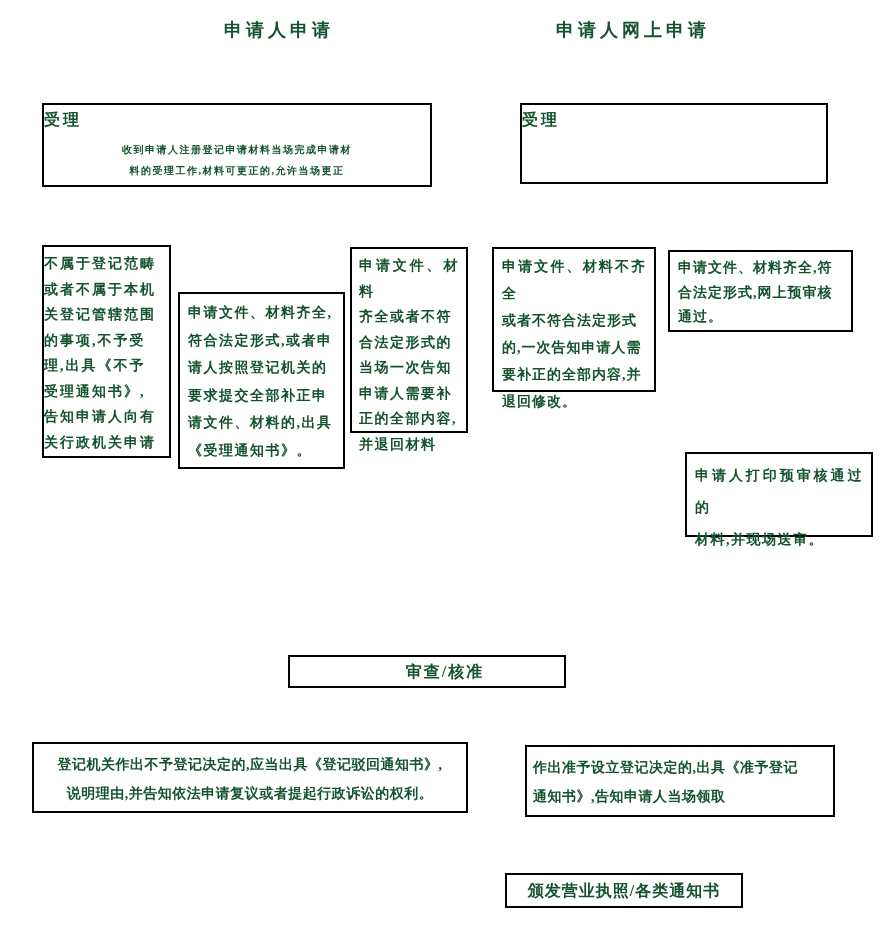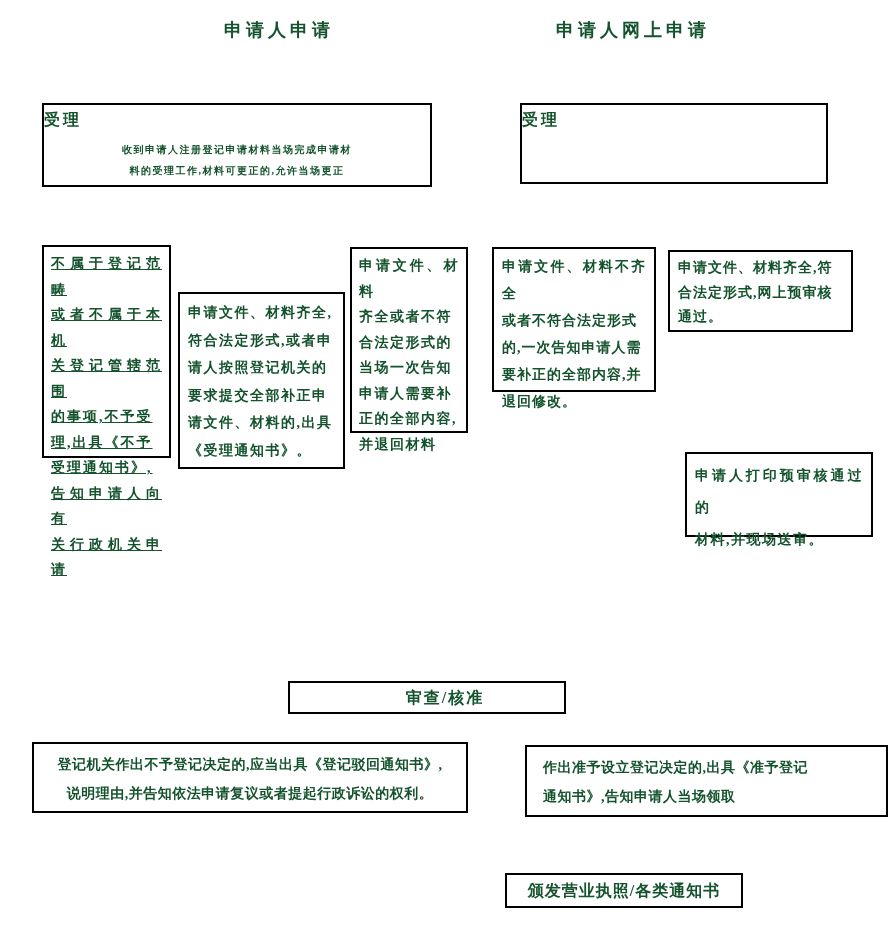--- a/index.html
+++ b/index.html
@@ -51,21 +51,21 @@
     margin-top: 8px;
   }
 
   
   .para {
     font-size: 14px;
     text-align: justify;
   }
   .box-not-in-scope {
     left: 42px; top: 245px; width: 129px; height: 213px;
-    padding: 4px 7px; line-height: 25.5px; letter-spacing: 2px; text-decoration: underline;
+    padding: 4px 0; line-height: 25.5px; letter-spacing: 2px;
   }
   .box-accepted {
     left: 178px; top: 248px; width: 167px; height: 177px;
     padding: 5px 8px; line-height: 27.5px; letter-spacing: 1.5px; margin-top: 44px;
   }
   .box-onsite-correction {
     left: 350px; top: 247px; width: 118px; height: 186px;
     padding: 4px 7px; line-height: 25.5px; letter-spacing: 1.5px;
   }
   .box-online-correction {
@@ -86,35 +86,35 @@
   
   .box-decision {
     left: 163px; top: 540px; width: 548px; height: 64px;
     font-size: 14px; text-align: center;
     line-height: 26px; letter-spacing: 0.5px;
     padding-top: 5px;
   }
 
   
   .box-review {
-    left: 288px; top: 681px; width: 278px; height: 33px;
+    left: 288px; top: 655px; width: 278px; height: 33px;
     font-size: 16px; text-align: center; line-height: 29px;
     letter-spacing: 2px;
     padding-left: 36px;
   }
 
   
   .box-rejection {
     left: 32px; top: 742px; width: 436px; height: 71px;
     padding: 6px 10px; line-height: 29px; letter-spacing: 0.5px;
     text-align: center;
   }
   .box-approval {
-    left: 525px; top: 745px; width: 363px; height: 72px;
-    padding: 6px 16px; line-height: 29px; letter-spacing: 0.5px;
+    left: 525px; top: 745px; width: 310px; height: 72px;
+    padding: 6px 6px; line-height: 29px; letter-spacing: 0.5px;
     text-align: left;
   }
 
   
   .box-license {
     left: 505px; top: 873px; width: 238px; height: 35px;
     font-size: 16px; text-align: center; line-height: 31px;
     letter-spacing: 1px;
   }
 </style>

